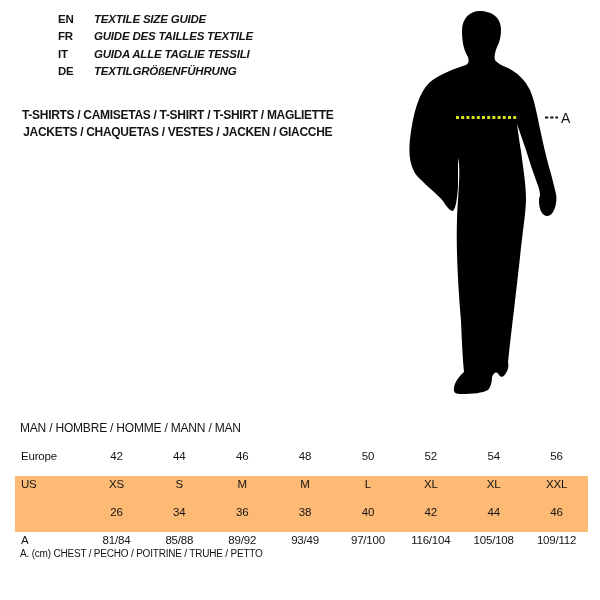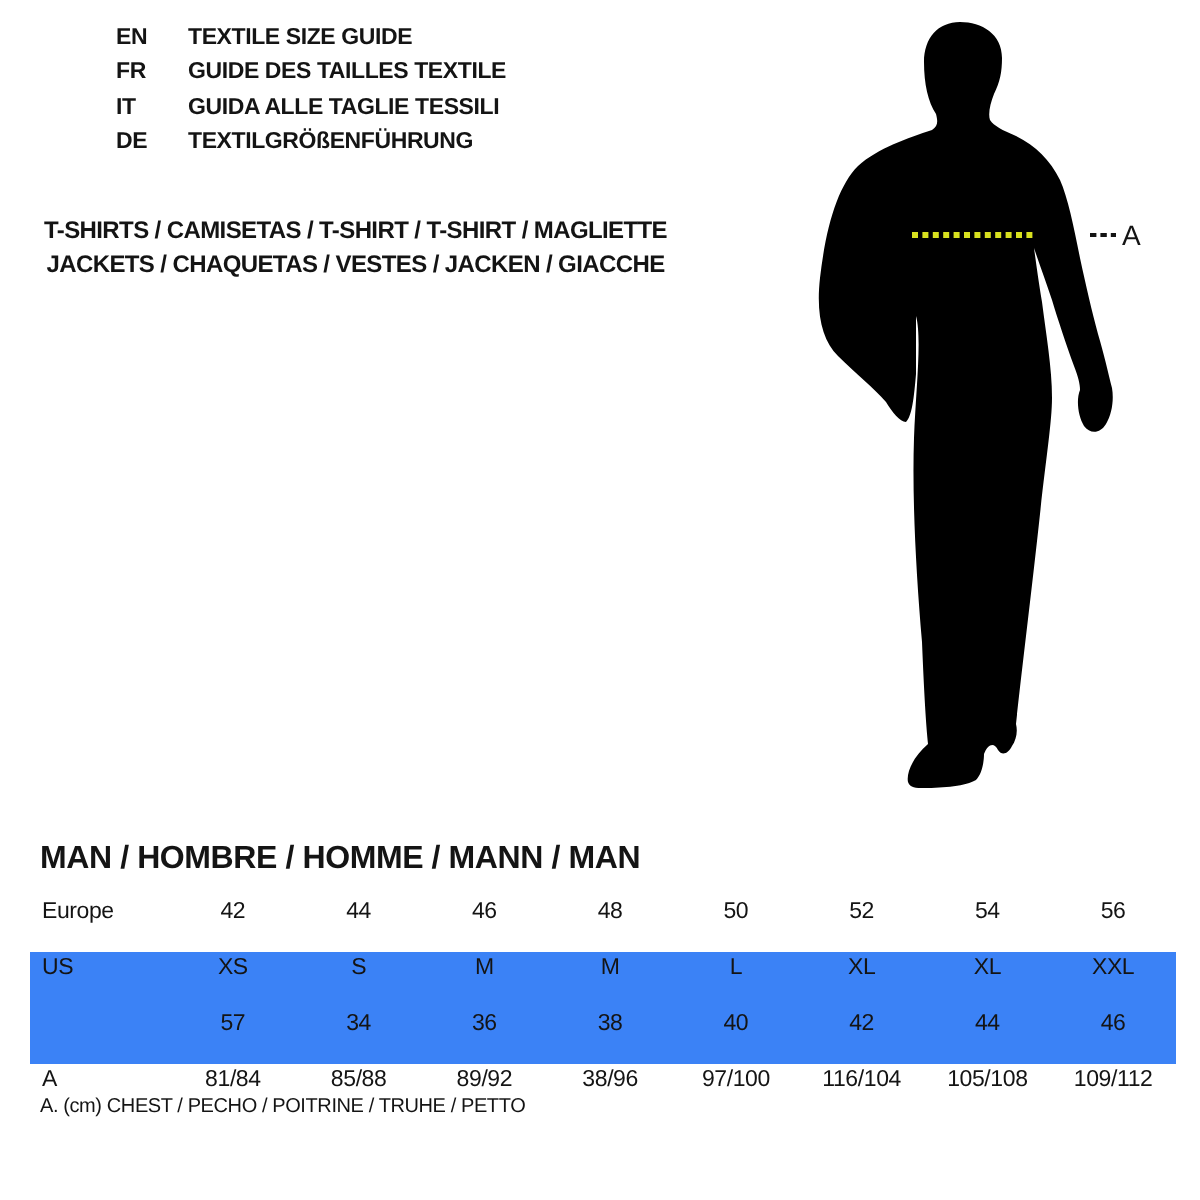--- a/index.html
+++ b/index.html
@@ -8,38 +8,38 @@
     font-family:"Liberation Sans",sans-serif;
     color:#141414;
     -webkit-font-smoothing:antialiased;
   }
   .canvas{position:relative;width:600px;height:600px;overflow:hidden;background:#fff;}
 
   
   .lang-list{position:absolute;left:22px;top:11px;font-size:11.5px;font-weight:700;letter-spacing:-0.2px;}
   .lang-row{display:flex;height:17.3px;line-height:17.3px;padding-left:36px;}
   .lang-code{width:36px;}
-  .lang-label{white-space:nowrap;}
+  .lang-label{white-space:nowrap;font-style:italic;}
 
   
   .categories{position:absolute;left:22px;top:107px;font-size:12px;font-weight:700;letter-spacing:-0.3px;text-align:center;}
   .category-line{height:17px;line-height:17px;white-space:nowrap;}
 
   
   .figure{position:absolute;left:390px;top:0;width:210px;height:400px;}
   .figure text{font-family:"Liberation Sans",sans-serif;font-size:14px;fill:#141414;}
 
   
-  .section-title{position:absolute;left:20px;top:421px;font-size:16px;font-weight:700;letter-spacing:-0.2px;}
+  .section-title{position:absolute;left:20px;top:421px;font-size:12px;font-weight:400;letter-spacing:-0.2px;}
 
   
   .size-table{position:absolute;left:15px;top:448px;width:573px;font-size:11.5px;letter-spacing:-0.2px;}
   .table-header{background:#c6c6c6;height:17px;line-height:17px;padding-left:6px;}
   .table-row{display:flex;height:28px;line-height:16px;justify-content:center;}
-  .table-row.shaded{background:#3b82f6;}
+  .table-row.shaded{background:#fdba74;}
   .row-label{width:64px;padding-left:6px;}
   .cell{flex:1;text-align:center;}
 
   
   .footnote{position:absolute;left:20px;top:548px;font-size:10px;font-weight:400;letter-spacing:-0.2px;}
 </style>
 </head>
 <body>
 
 <div class="canvas">
@@ -137,36 +137,36 @@
       <span class="cell">M</span>
       <span class="cell">M</span>
       <span class="cell">L</span>
       <span class="cell">XL</span>
       <span class="cell">XL</span>
       <span class="cell">XXL</span>
     </div>
 
     <div class="table-row shaded">
       <span class="row-label"></span>
-      <span class="cell">57</span>
+      <span class="cell">26</span>
       <span class="cell">34</span>
       <span class="cell">36</span>
       <span class="cell">38</span>
       <span class="cell">40</span>
       <span class="cell">42</span>
       <span class="cell">44</span>
       <span class="cell">46</span>
     </div>
 
     <div class="table-row">
       <span class="row-label">A</span>
       <span class="cell">81/84</span>
       <span class="cell">85/88</span>
       <span class="cell">89/92</span>
-      <span class="cell">38/96</span>
+      <span class="cell">93/49</span>
       <span class="cell">97/100</span>
       <span class="cell">116/104</span>
       <span class="cell">105/108</span>
       <span class="cell">109/112</span>
     </div>
   </div>
 
   <div class="footnote">A. (cm) CHEST / PECHO / POITRINE / TRUHE / PETTO</div>
 
 </div>

